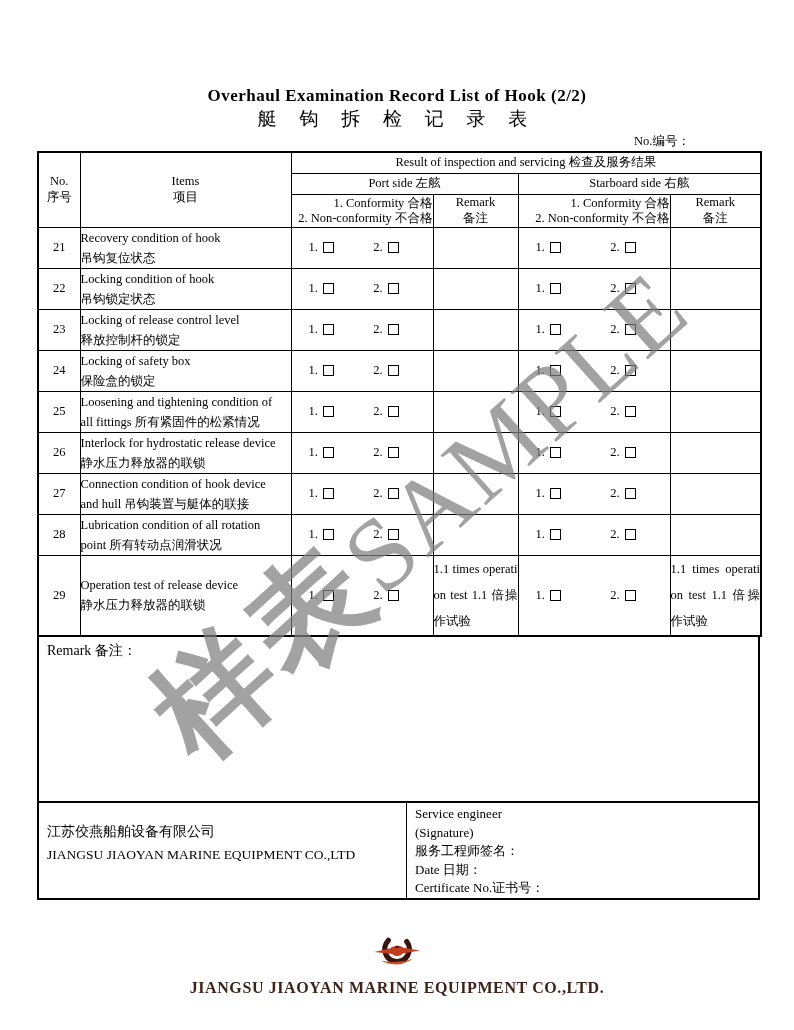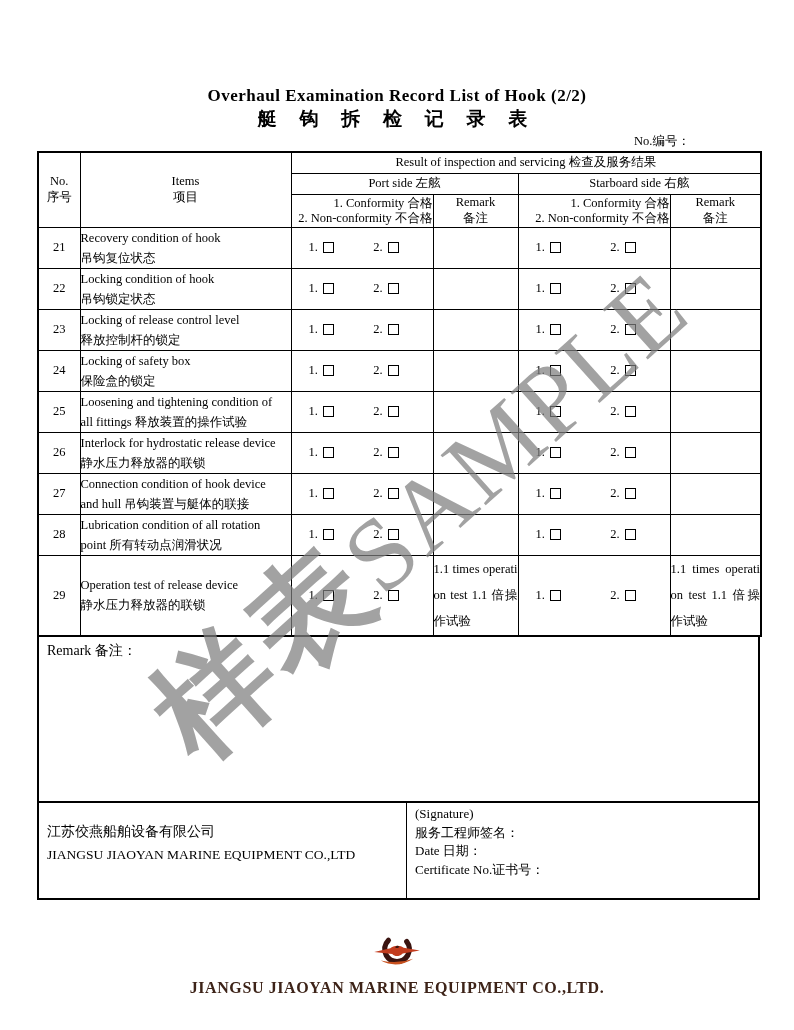--- a/index.html
+++ b/index.html
@@ -5,21 +5,21 @@
   * { margin:0; padding:0; box-sizing:border-box; }
   html,body { background:#e8e8e8; }
   .page {
     position:relative; width:794px; height:1030px; margin:0 auto;
     background:#ffffff; overflow:hidden;
     font-family:"Liberation Serif","DejaVu Serif",serif; color:#000;
   }
   .title-en { position:absolute; top:86px; left:0; width:100%; text-align:center;
     font-size:17px; font-weight:bold; letter-spacing:0.5px; }
   .title-zh { position:absolute; top:106px; left:0; width:100%; text-align:center;
-    font-size:19px; font-weight:bold; letter-spacing:9px; }
+    font-size:19px; font-weight:normal; letter-spacing:9px; }
   .no-label { position:absolute; top:133px; left:400px; width:290px; text-align:right;
     font-size:12.5px; }
 
   .content { position:absolute; top:151px; left:37px; width:723px; }
 
   table.record { border-collapse:collapse; width:723px; table-layout:fixed;
     border:2px solid #000; font-size:12.5px; }
   table.record th, table.record td { border:1px solid #000; padding:0; font-weight:normal; }
   th.hdr { text-align:center; vertical-align:middle; }
   tr.hrow1 { height:21px; } tr.hrow2 { height:21px; } tr.hrow3 { height:33px; }
@@ -240,21 +240,21 @@
                   <span class="cb-box"></span>
                 </span>
               </div>
             </td>
             <td class="rem-cell"></td>
           </tr>
           <tr class="data-row">
             <td class="no-cell">25</td>
             <td class="item-cell">
               <div>Loosening and tightening condition of</div>
-              <div>all fittings 释放装置的操作试验</div>
+              <div>all fittings 所有紧固件的松紧情况</div>
             </td>
             <td class="conf-cell thick-l">
               <div class="conf-inner">
                 <span class="cb">
                   <span class="cb-num">1.</span>
                   <span class="cb-box"></span>
                 </span>
                 <span class="cb">
                   <span class="cb-num">2.</span>
                   <span class="cb-box"></span>
@@ -414,20 +414,21 @@
     <div class="remark-box">
       <span>Remark 备注：</span>
     </div>
 
     <div class="footer-box">
       <div class="footer-left">
         <div class="co-zh">江苏佼燕船舶设备有限公司</div>
         <div class="co-en">JIANGSU JIAOYAN MARINE EQUIPMENT CO.,LTD</div>
       </div>
       <div class="footer-right">
+        <div>Service engineer</div>
         <div>(Signature)</div>
         <div>服务工程师签名：</div>
         <div>Date 日期：</div>
         <div>Certificate No.证书号：</div>
       </div>
     </div>
   </div>
 
   <div class="brand">
     <svg width="72" height="58" viewBox="0 0 100 80">

